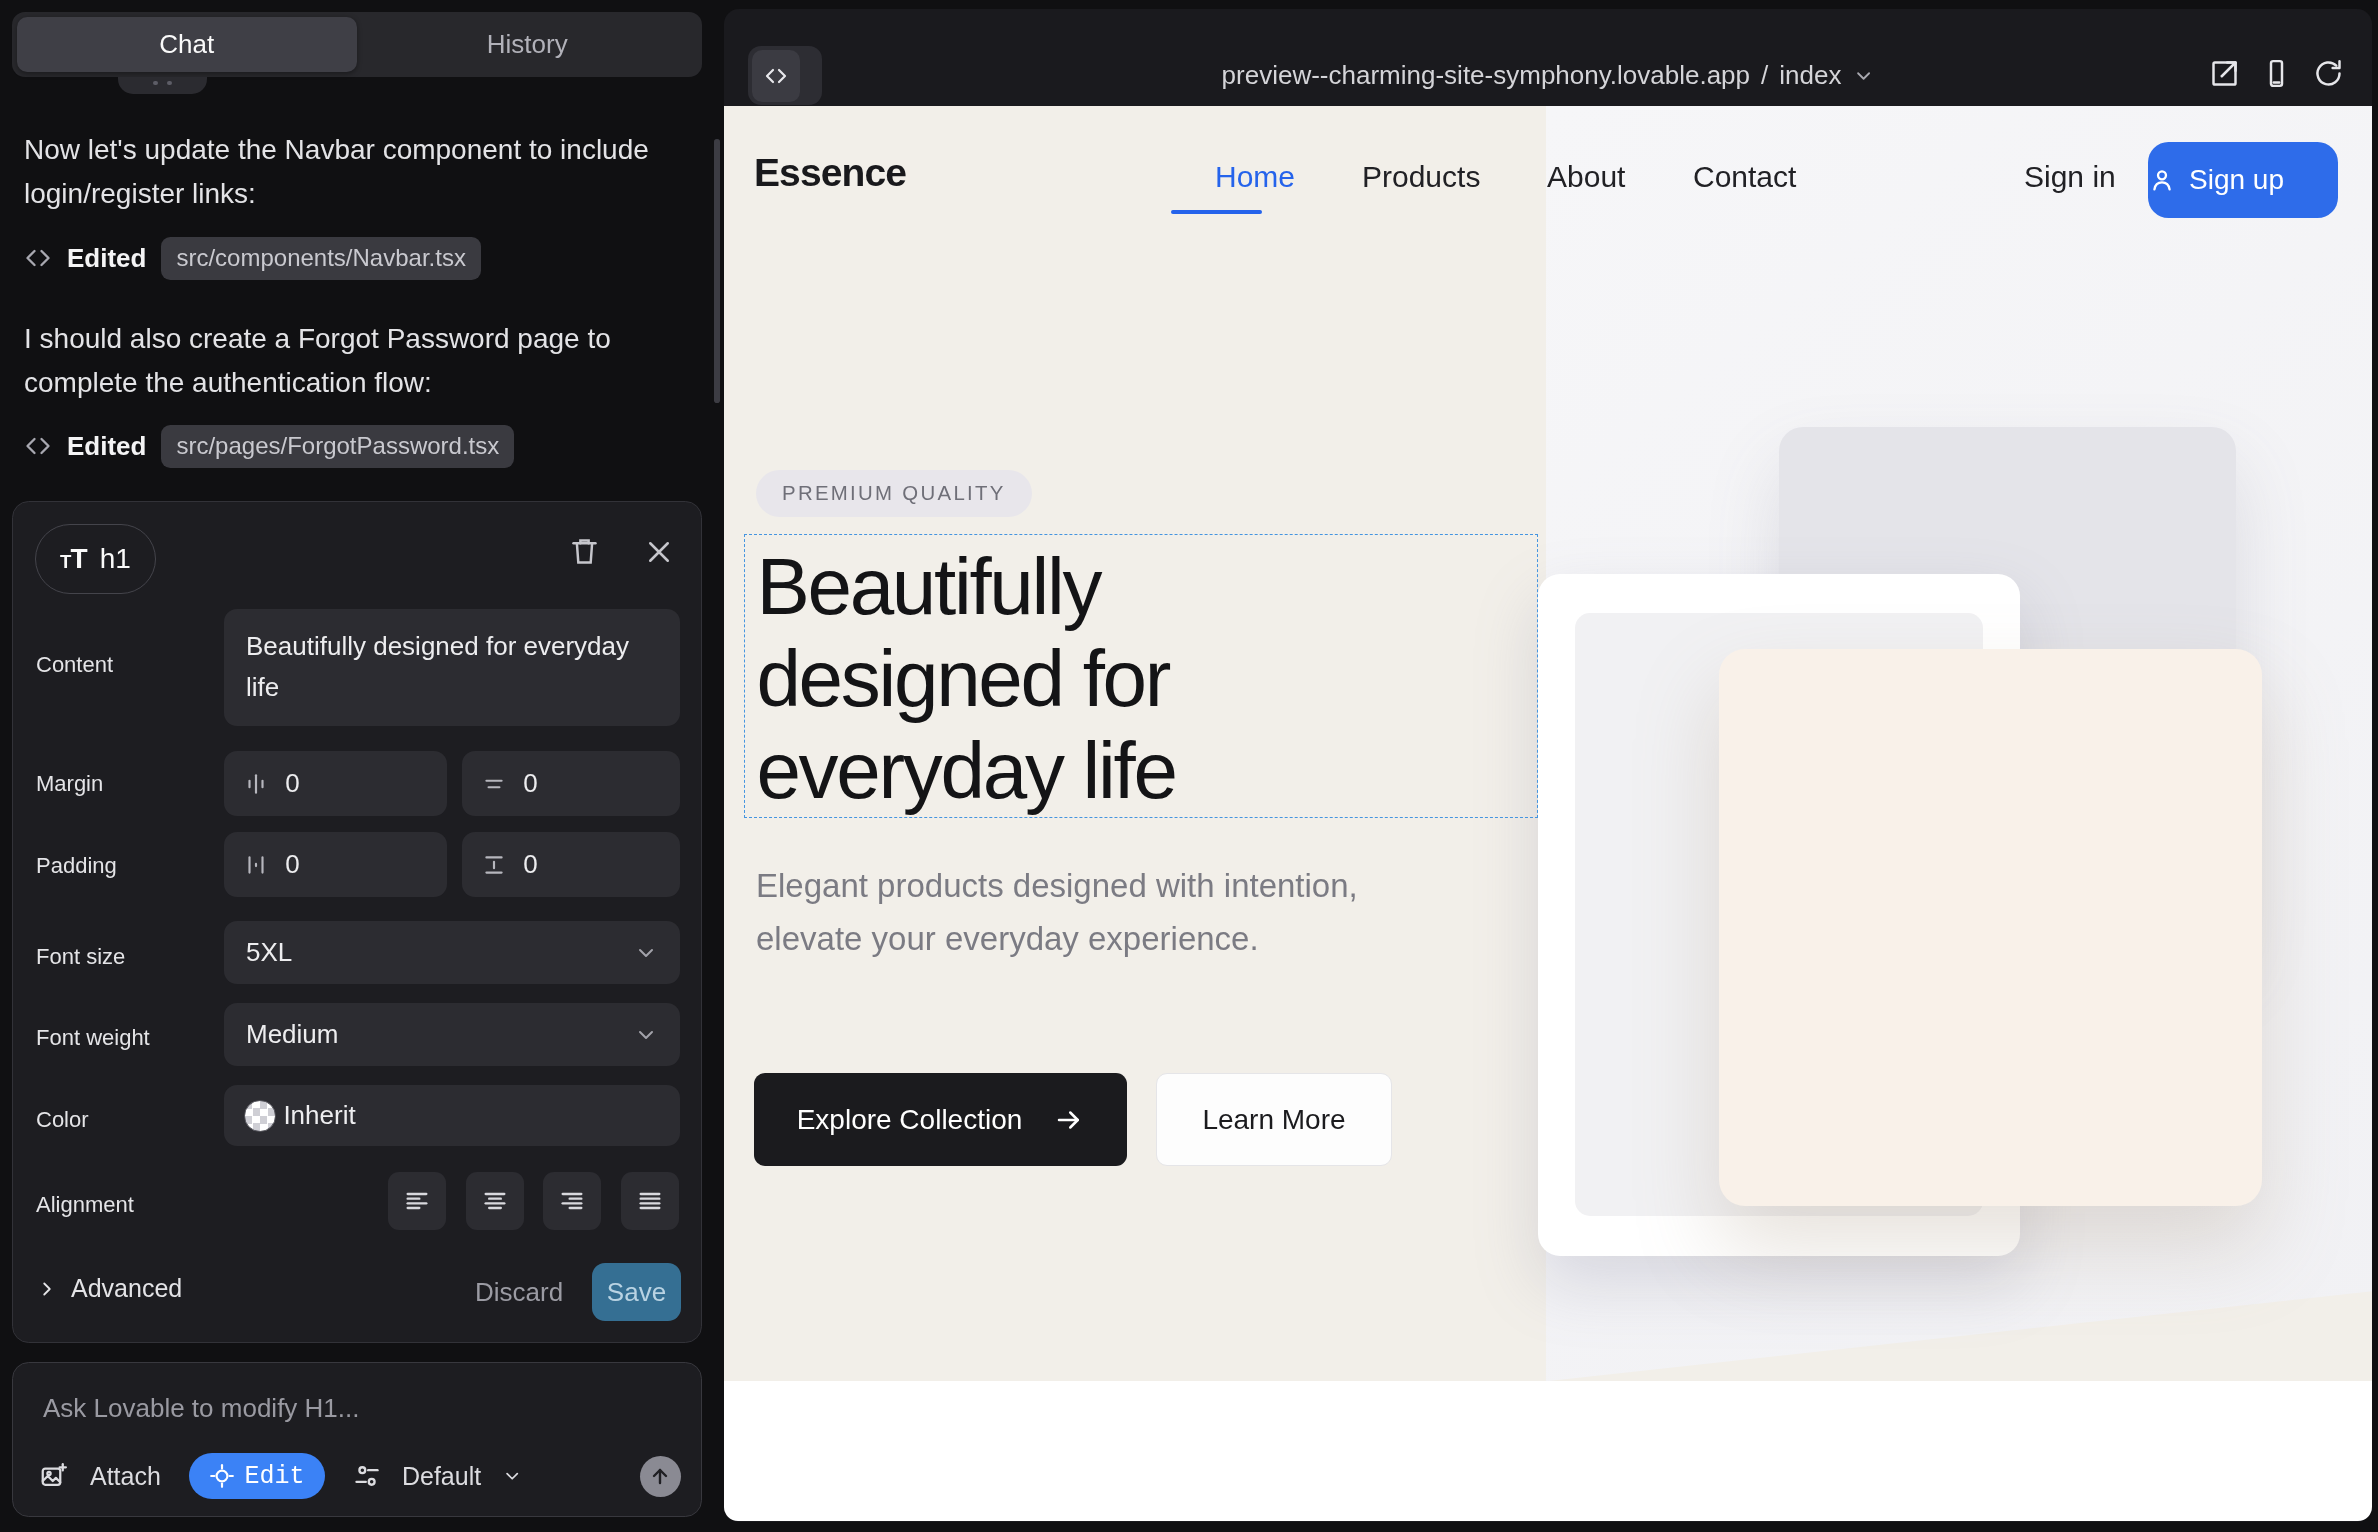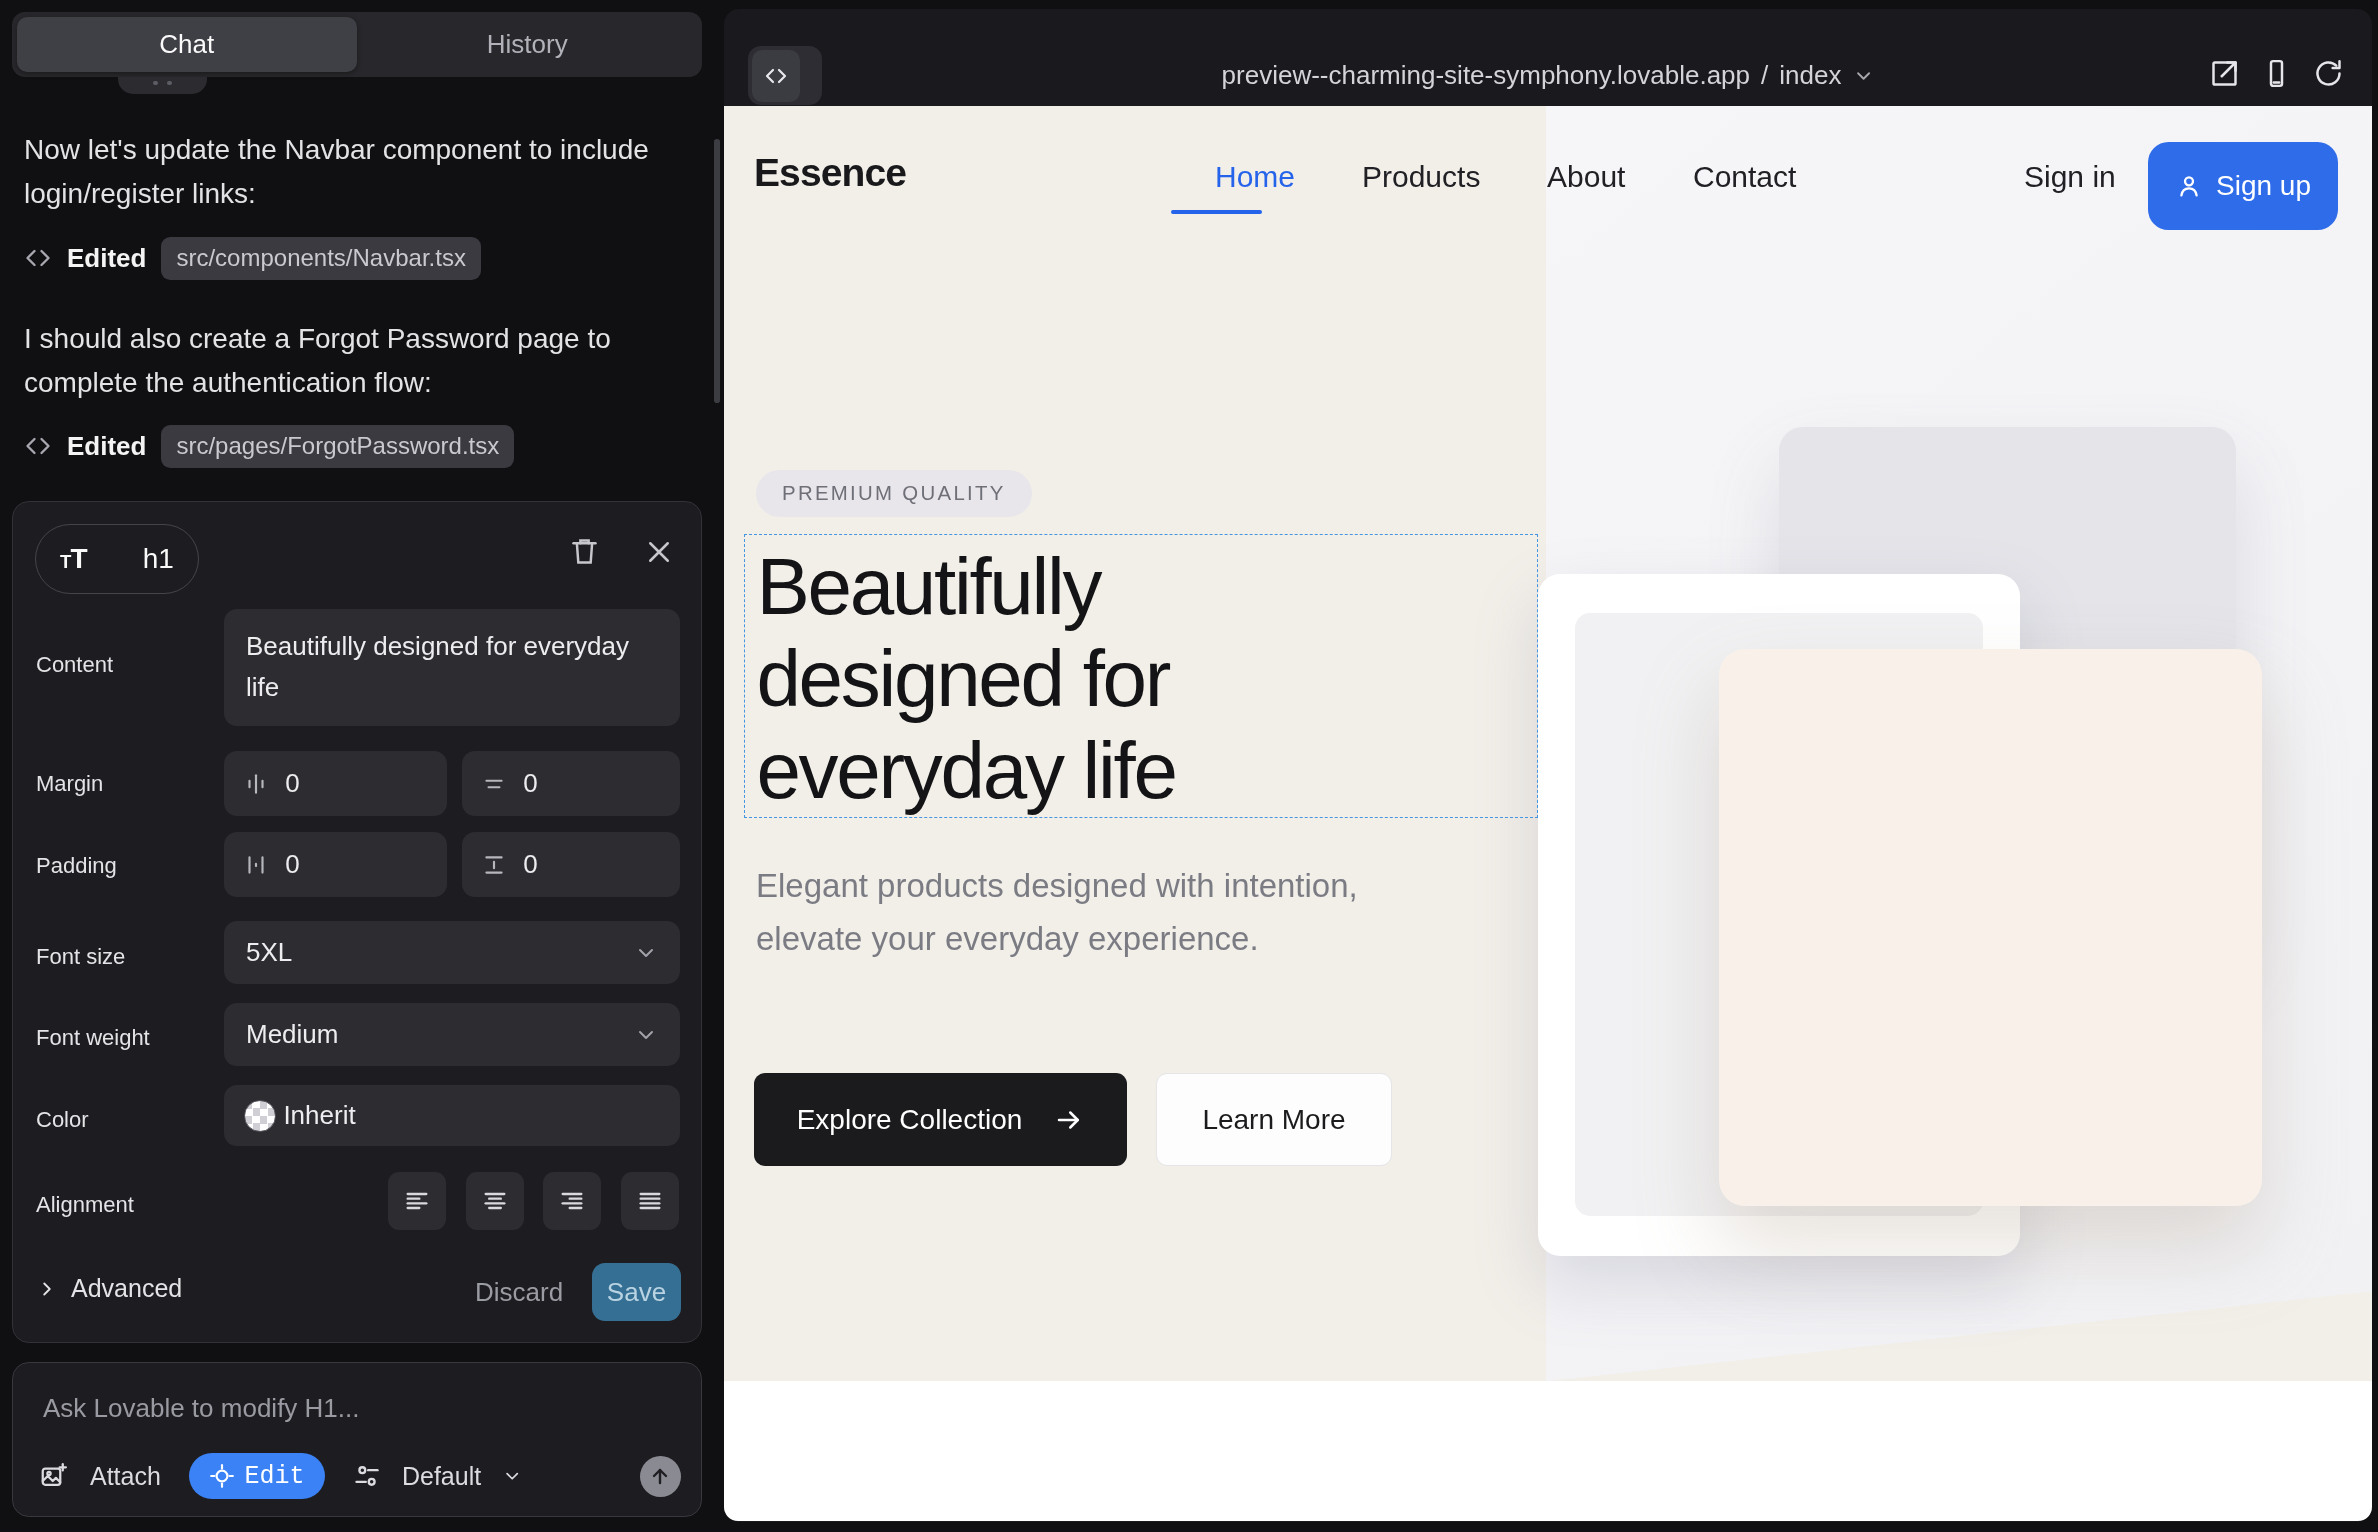--- a/index.html
+++ b/index.html
@@ -22,21 +22,21 @@
   .file-pill { background:#3a3a40; border-radius:9.3px; padding:7.4px 15px; font-size:24px; color:#c9c9cf; cursor:pointer; }
 
   .scroll-thumb { left:714px; top:139px; width:5.6px; height:264px; border-radius:2.8px; background:#3c3c43; }
 
   
   .panel { left:12px; top:501px; width:690px; height:842px; background:#1d1d21; border:0.9px solid #323238; border-radius:16.7px; }
   .chip { left:22px; top:22px; height:70px; border:1.4px solid #44444b; border-radius:927px; display:flex; align-items:center; gap:13px; padding:0 24px; color:#fafafa; }
   .chip .tt { font-weight:600; letter-spacing:-0.9px; }
   .chip .tt .sm { font-size:18.6px; }
   .chip .tt .bg { font-size:28px; }
-  .chip .tag { font-size:28px;margin-left:43px; }
+  .chip .tag { font-size:28px; }
   .icon-btn { color:#c6c6cc; cursor:pointer; }
   .flabel { left:23px; font-size:22px; font-weight:500; color:#e4e4e7; }
   .fbox { background:#2c2c31; border-radius:13px; color:#ededef; font-size:26px; }
   .content-box { left:211px; top:107px; width:456px; height:117px; padding:16.7px 22px; line-height:41px; cursor:text; }
   .mini { display:flex; align-items:center; gap:16.7px; padding:0 18.6px; height:65px; cursor:text; }
   .mini .ic { color:#b6b6bd; }
   .select { display:flex; align-items:center; height:63px; padding:0 22px; justify-content:space-between; cursor:pointer; }
   .select .chev { color:#a2a2aa; }
   .swatch { width:32px; height:32px; border-radius:50%; background:repeating-conic-gradient(#ffffff 0 25%, #cfcfd5 0 50%); background-size:15px 15px; border:0.9px solid #55555c; }
   .align-btn { width:58px; height:58px; background:#2c2c31; border-radius:11px; display:flex; align-items:center; justify-content:center; color:#d9d9de; cursor:pointer; }
@@ -69,21 +69,21 @@
   .card-white { left:814px;  top:468px; width:482px; height:682px; border-radius:22px; background:#ffffff; box-shadow:0 28px 65px rgba(120,120,145,.22); }
   .card-inner { left:37px; top:39px; width:408px; height:603px; border-radius:15px; background:#f1f1f3; }
   .card-peach { left:995px; top:543px; width:543px; height:557px; border-radius:26px; background:#f9f1e9; box-shadow:0 42px 83px rgba(160,140,115,.25); }
 
   .nav { left:0; top:45px; width:1648px; height:74px; }
   .brand { left:30px; top:0; font-size:39px; font-weight:700; letter-spacing:-0.9px; color:#19191c; }
   .nlink { top:8.3px; font-size:30px; color:#212125; cursor:pointer;margin-left:44px; }
   .nlink.active { color:#2563eb; }
   .underline { left:447px; top:59px; width:91px; height:3.7px; border-radius:1.9px; background:#2563eb; }
   .signin { left:1300px; top:8.3px; font-size:30px; color:#212125; cursor:pointer; }
-  .signup { left:1424px; top:-9.3px; width:190px; height:88px; background:#2e6cea; border-radius:20.4px; color:#fff; font-size:28px; display:flex; align-items:center; justify-content:center; gap:13px; cursor:pointer; }
+  .signup { left:1424px; top:-9.3px; width:190px; height:76px; background:#2e6cea; border-radius:20.4px; color:#fff; font-size:28px; display:flex; align-items:center; justify-content:flex-start; gap:13px; cursor:pointer; }
 
   .badge { left:32px; top:364px; height:47px; padding:0 26px; background:#e8e6eb; border-radius:927px; display:flex; align-items:center; font-size:20.4px; letter-spacing:2.3px; color:#6f6f78; }
   .sel-box { left:20.4px; top:428px; width:794px; height:284px; border:1.9px dashed #4595e0; cursor:pointer; }
   .h1 { padding:5.6px 0 0 11px; font-size:80px; line-height:92px; font-weight:500; letter-spacing:-2.3px; color:#141416; }
   .para { left:32px; top:753px; font-size:33px; line-height:53px; color:#7b7b83; }
   .cta-dark { left:30px; top:967px; width:373px; height:93px; background:#1b1b1e; border-radius:11px; color:#fff; font-size:28px; display:flex; align-items:center; justify-content:center; gap:32px; cursor:pointer; }
   .cta-light { left:432px; top:967px; width:236px; height:93px; background:#fdfdfd; border:1.9px solid #e5e5e8; border-radius:11px; color:#1b1b1e; font-size:28px; display:flex; align-items:center; justify-content:center; cursor:pointer; }
 </style>
 </head>
 <body>

